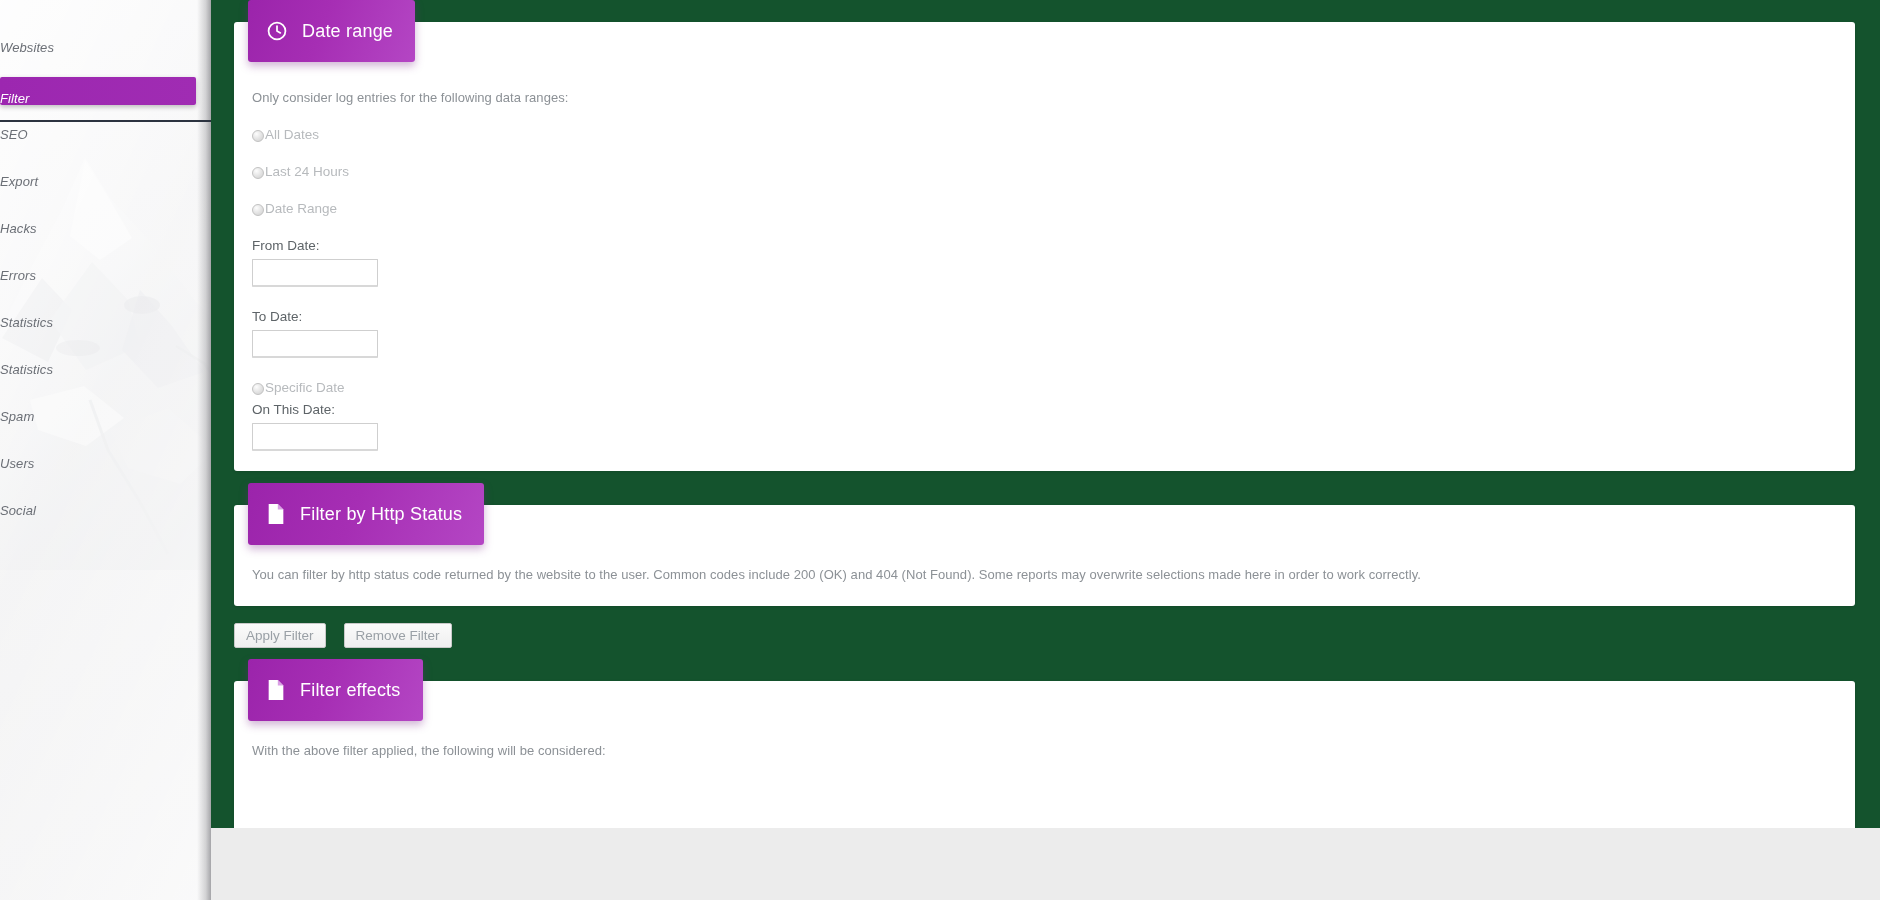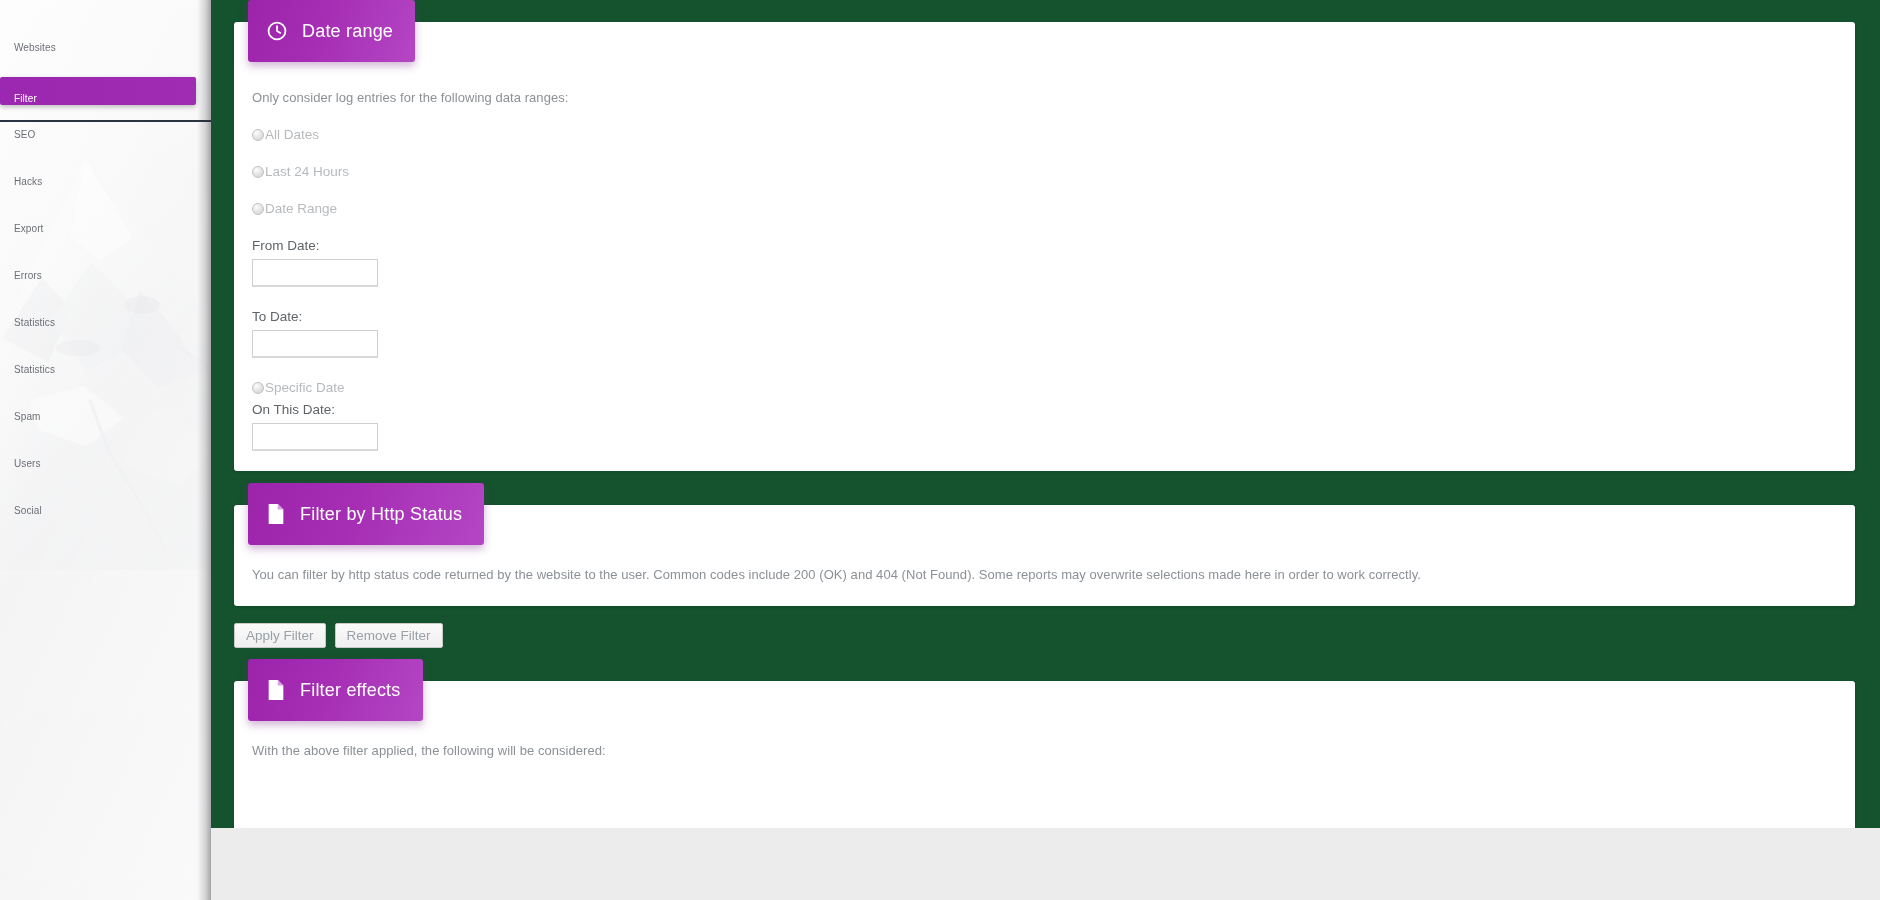--- a/index.html
+++ b/index.html
@@ -38,26 +38,26 @@
     position: absolute;
     right: 0; top: 0; bottom: 0; width: 14px;
     background: linear-gradient(to right, rgba(190,190,192,0.0) 0%, rgba(178,178,181,0.55) 62%, rgba(150,150,154,0.85) 100%);
     pointer-events: none;
   }
   #nav { position: relative; z-index: 2; padding-top: 30px; }
   .nav-item {
     position: relative;
     height: 36px;
     line-height: 36px;
-    padding-left: 14px;
-    font-size: 10px;
+    font-size: 13px;
     color: #6b6f76;
     letter-spacing: .1px;
     cursor: pointer;
     margin-bottom: 11px;
+    font-style: italic;
   }
   .nav-item.active {
     background: linear-gradient(to right, #9c27b0 0%, #a02cb3 100%);
     color: #ffffff;
     height: 28px;
     line-height: 43px;
     width: 196px;
     border-radius: 2px;
     box-shadow: 0 2px 5px rgba(0,0,0,0.25);
     margin-bottom: 12px;
@@ -113,21 +113,21 @@
 
   .hint {
     font-size: 13px;
     color: #8c9196;
     margin: 6px 0 22px 0;
     letter-spacing: .05px;
   }
 
   .radio-row {
     display: flex;
-    align-items: center;
+    align-items: flex-end;
     margin-bottom: 22px;
     font-size: 13.5px;
     color: #b7babd;
   }
   .radio-row .rdo {
     width: 12px; height: 12px;
     border-radius: 50%;
     background: radial-gradient(circle at 35% 30%, #fdfdfd 0%, #e2e2e2 55%, #cfcfcf 100%);
     border: 1px solid #c2c2c2;
     margin-right: 1px;
@@ -155,21 +155,21 @@
   }
   .date-input:last-child { margin-bottom: 0; }
 
   .body-text {
     font-size: 13px;
     color: #8c9196;
     margin: 0;
     letter-spacing: .05px;
   }
 
-  .btn-bar { margin: 17px 0 0 23px; display: flex; gap: 9px; }
+  .btn-bar { margin: 17px 0 0 23px; display: flex; gap: 18px; }
   .btn {
     font-family: "Liberation Sans", sans-serif;
     font-size: 13.5px;
     color: #9aa0a6;
     background: linear-gradient(to bottom, #fbfbfb 0%, #efefef 100%);
     border: 1px solid #c9c9c9;
     border-radius: 2px;
     padding: 4px 11px;
     cursor: pointer;
   }
@@ -197,22 +197,22 @@
     <ellipse cx="88" cy="198" rx="22" ry="8" fill="#d4d5d9" opacity=".55"></ellipse>
     <path d="M100 250 L118 300 L150 352 L178 404" stroke="#e2e3e6" stroke-width="3" fill="none" opacity=".8"></path>
     <path d="M186 196 L215 214 L236 250" stroke="#dcdde0" stroke-width="2.5" fill="none" opacity=".7"></path>
   </svg>
   <div class="sheen"></div>
 
   <div id="nav">
     <div class="nav-item"><span>Websites</span></div>
     <div class="nav-item active"><span>Filter</span></div>
     <div class="nav-item"><span>SEO</span></div>
+    <div class="nav-item"><span>Export</span></div>
     <div class="nav-item"><span>Hacks</span></div>
-    <div class="nav-item"><span>Export</span></div>
     <div class="nav-item"><span>Errors</span></div>
     <div class="nav-item"><span>Statistics</span></div>
     <div class="nav-item"><span>Statistics</span></div>
     <div class="nav-item"><span>Spam</span></div>
     <div class="nav-item"><span>Users</span></div>
     <div class="nav-item"><span>Social</span></div>
   </div>
   <div class="edge"></div>
 </div>
 

